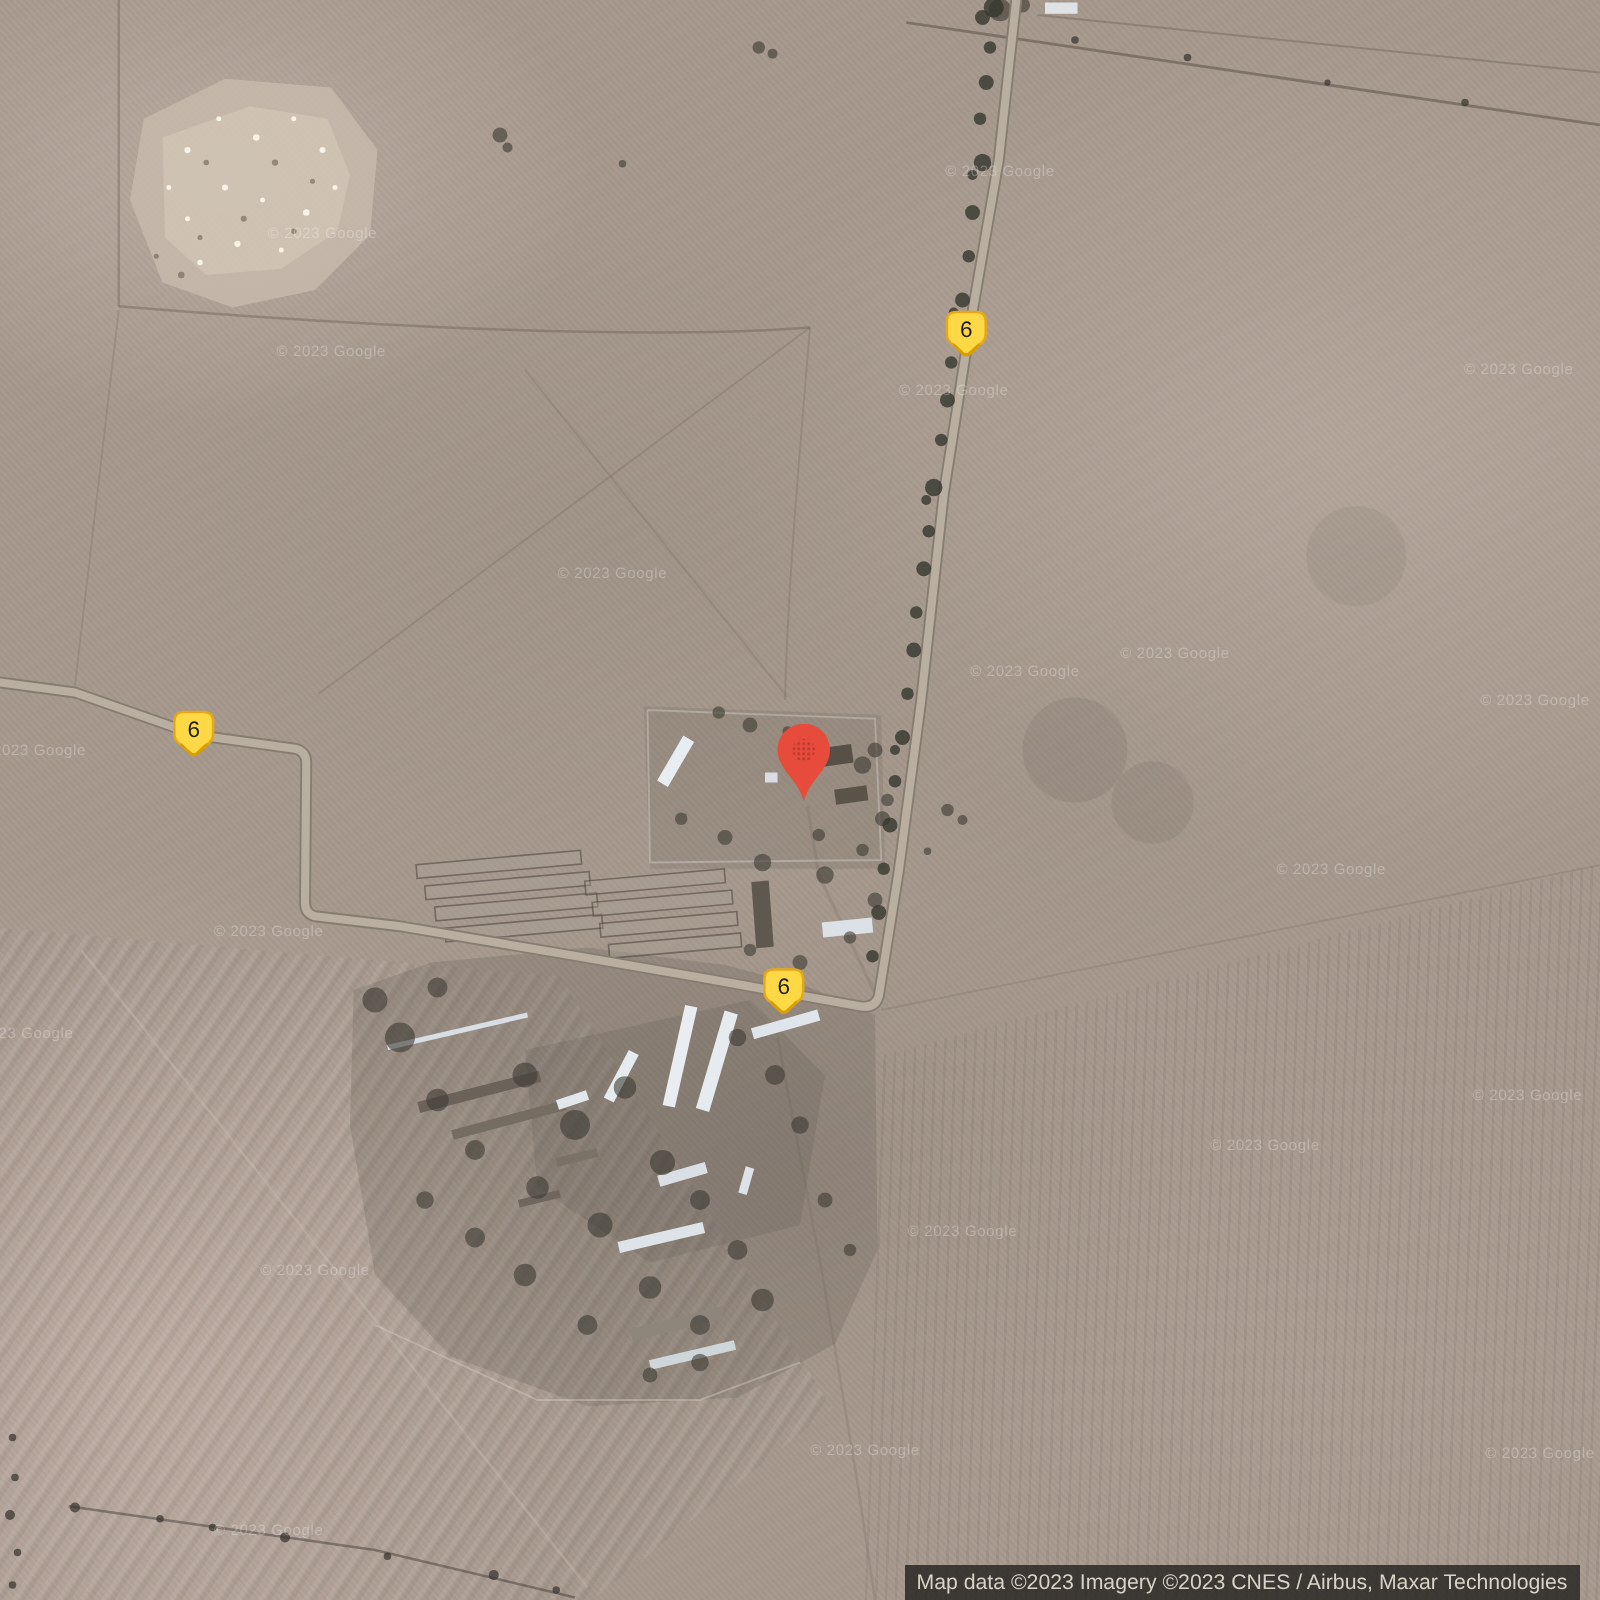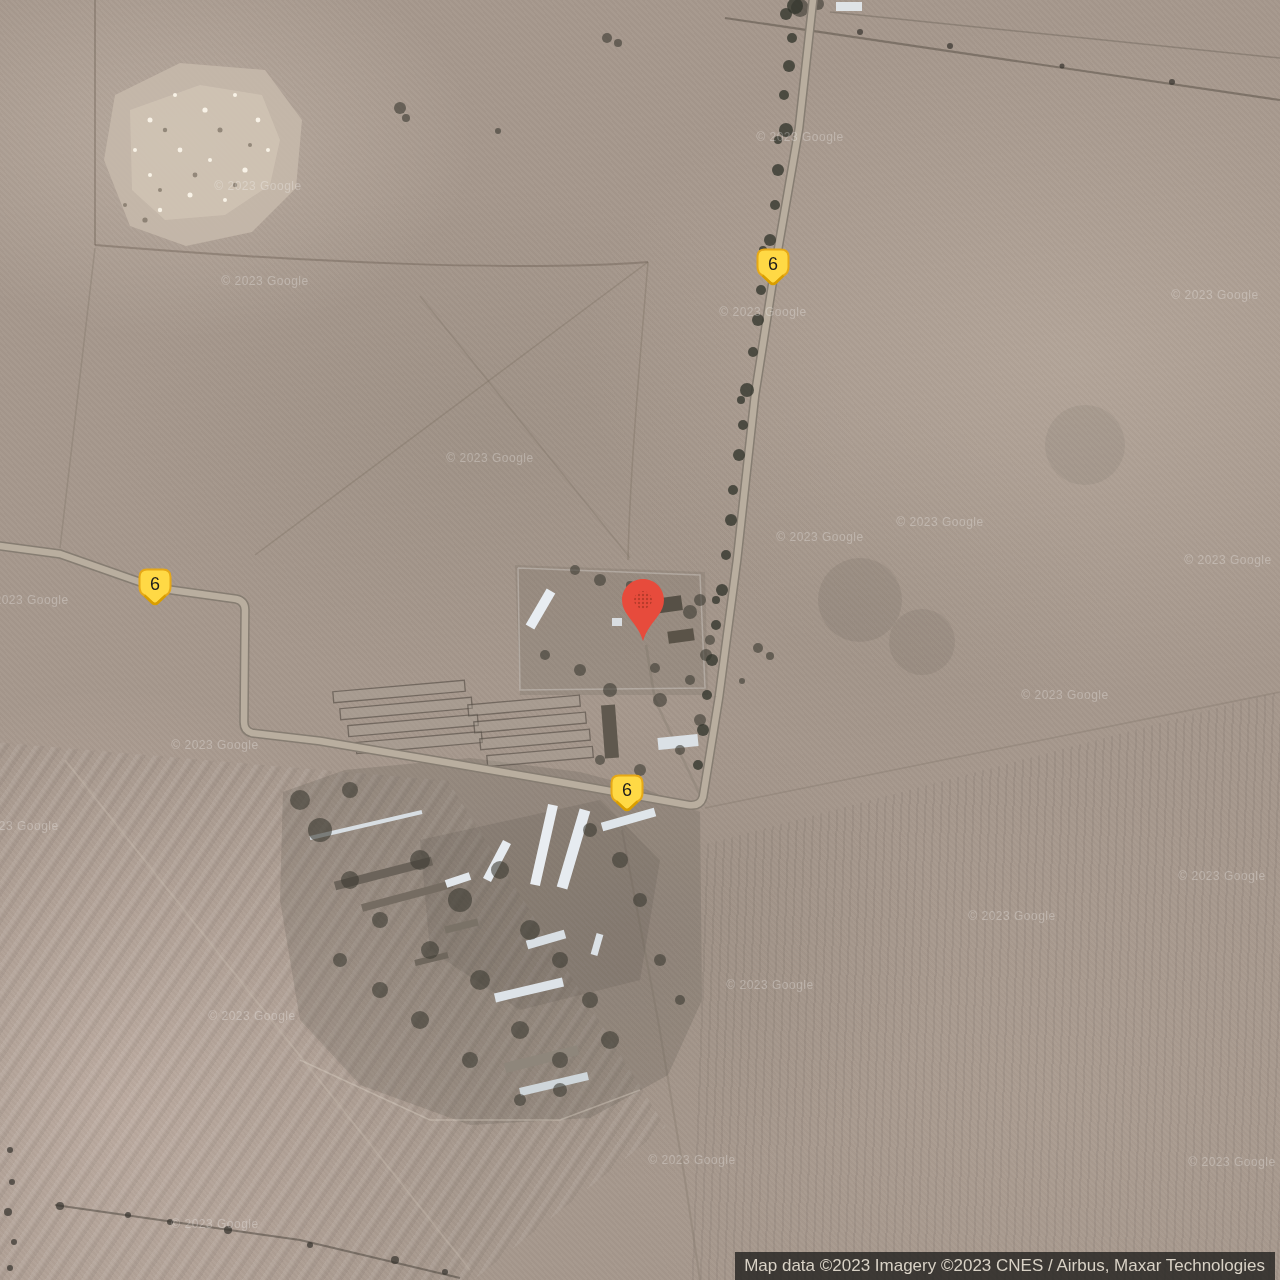--- a/index.html
+++ b/index.html
@@ -25,21 +25,21 @@
   svg.layer{position:absolute;left:0;top:0;pointer-events:none;}
   .watermark{
     position:absolute;transform:translate(-50%,-50%);
     color:rgba(255,255,255,.27);font-size:12px;letter-spacing:.5px;white-space:nowrap;
   }
   .shield{position:absolute;width:34px;height:38px;}
   .shield svg{display:block;}
   #pin{position:absolute;left:617px;top:577px;width:52px;height:68px;cursor:pointer;}
   #logo{position:absolute;left:10px;top:1294px;}
   #attr{
-    position:absolute;right:5px;bottom:0;height:22px;
+    position:absolute;right:16px;bottom:0;height:22px;
     background:rgba(37,35,33,.82);color:#d9d2c6;
     font-size:17px;line-height:22px;padding:3px 10px 3px 9px;white-space:nowrap;
   }
 </style>
 </head>
 <body>
 
 <div id="map">
 
   <div class="tex tex-grain"></div>

